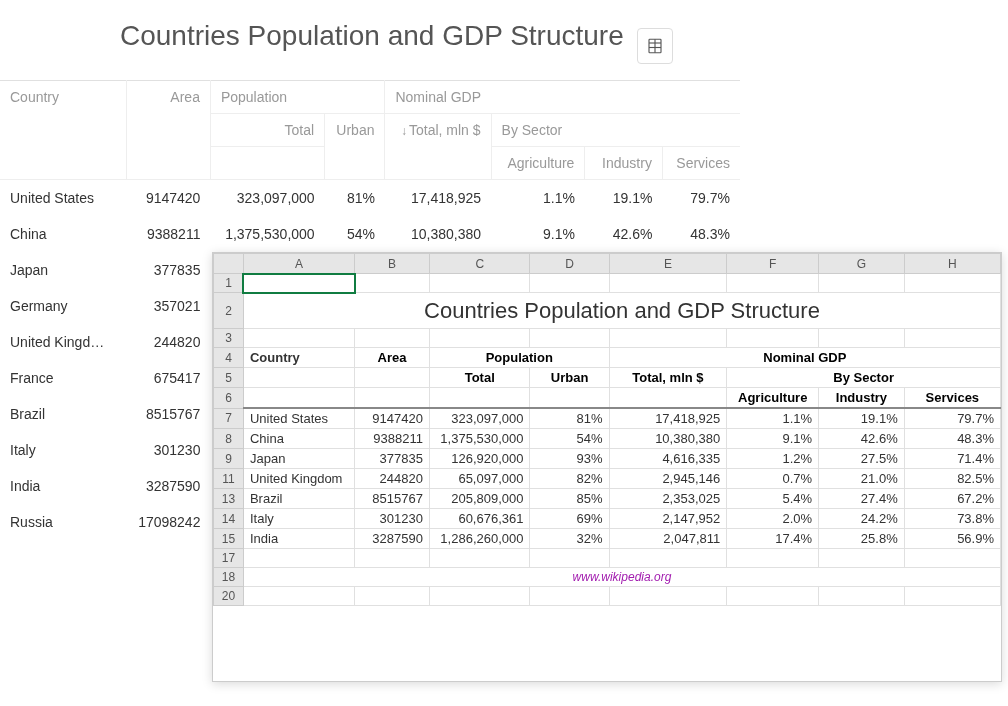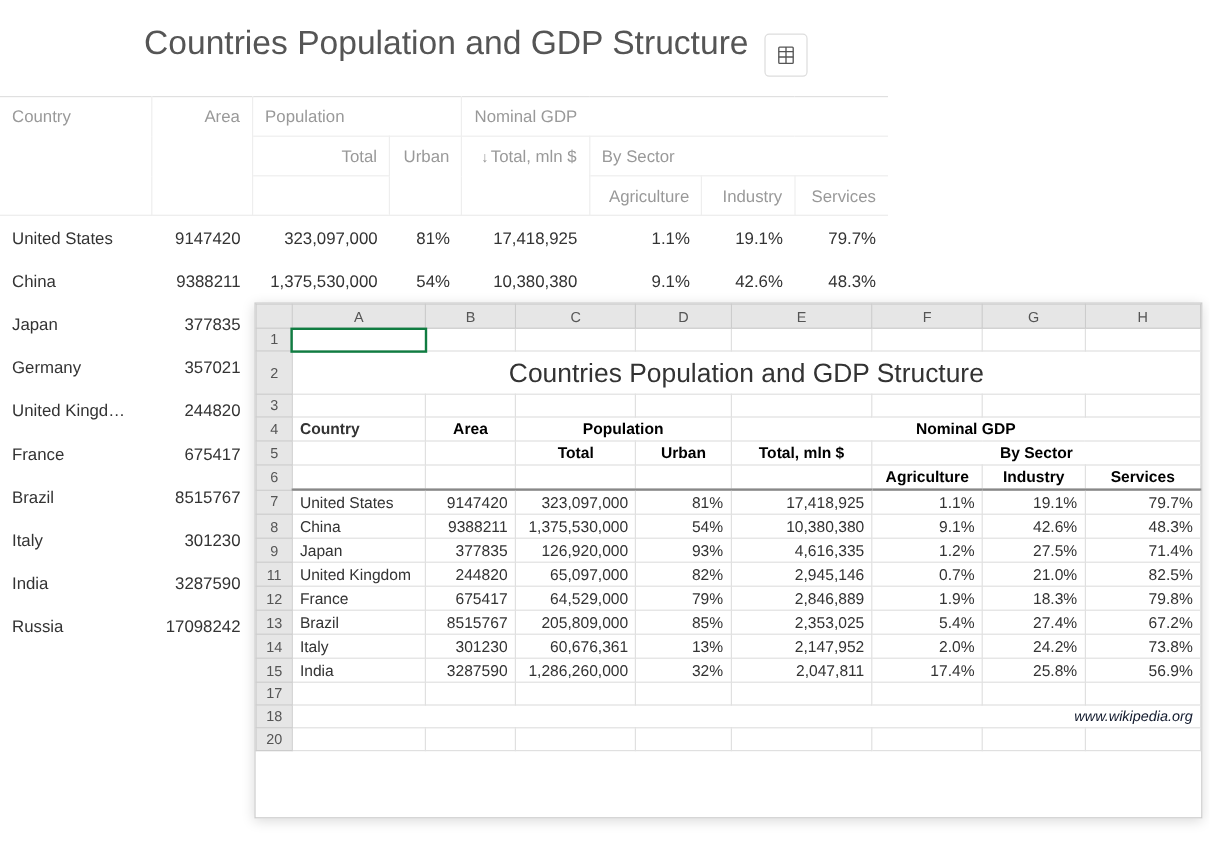--- a/index.html
+++ b/index.html
@@ -131,23 +131,23 @@
   .sheet-grid .hdr {
     font-weight: 700;
     text-align: center;
     color: #000;
   }
   .sheet-grid .hdr-left { font-weight:700; text-align:left; }
   .sheet-grid .bb { border-bottom: 2px solid #888; }
   .sheet-grid .r { text-align: right; }
   .sheet-grid .l { text-align: left; }
   .sheet-grid .src {
-    text-align: right;
+    text-align: center;
     font-style: italic;
-    color: #0f172a;
+    color: #a21caf;
     font-size: 12px;
   }
   .col-A{width:104px}.col-B{width:70px}.col-C{width:94px}.col-D{width:74px}
   .col-E{width:110px}.col-F{width:86px}.col-G{width:80px}.col-H{width:90px}
 </style>
 </head>
 <body>
 
 <div class="page-title">Countries Population and GDP Structure</div>
 
@@ -413,47 +413,36 @@
           <td class="l">United Kingdom</td>
           <td class="r">244820</td>
           <td class="r">65,097,000</td>
           <td class="r">82%</td>
           <td class="r">2,945,146</td>
           <td class="r">0.7%</td>
           <td class="r">21.0%</td>
           <td class="r">82.5%</td>
         </tr>
         <tr>
-          <th class="rowhead">12</th>
-          <td class="l">France</td>
-          <td class="r">675417</td>
-          <td class="r">64,529,000</td>
-          <td class="r">79%</td>
-          <td class="r">2,846,889</td>
-          <td class="r">1.9%</td>
-          <td class="r">18.3%</td>
-          <td class="r">79.8%</td>
-        </tr>
-        <tr>
           <th class="rowhead">13</th>
           <td class="l">Brazil</td>
           <td class="r">8515767</td>
           <td class="r">205,809,000</td>
           <td class="r">85%</td>
           <td class="r">2,353,025</td>
           <td class="r">5.4%</td>
           <td class="r">27.4%</td>
           <td class="r">67.2%</td>
         </tr>
         <tr>
           <th class="rowhead">14</th>
           <td class="l">Italy</td>
           <td class="r">301230</td>
           <td class="r">60,676,361</td>
-          <td class="r">13%</td>
+          <td class="r">69%</td>
           <td class="r">2,147,952</td>
           <td class="r">2.0%</td>
           <td class="r">24.2%</td>
           <td class="r">73.8%</td>
         </tr>
         <tr>
           <th class="rowhead">15</th>
           <td class="l">India</td>
           <td class="r">3287590</td>
           <td class="r">1,286,260,000</td>

